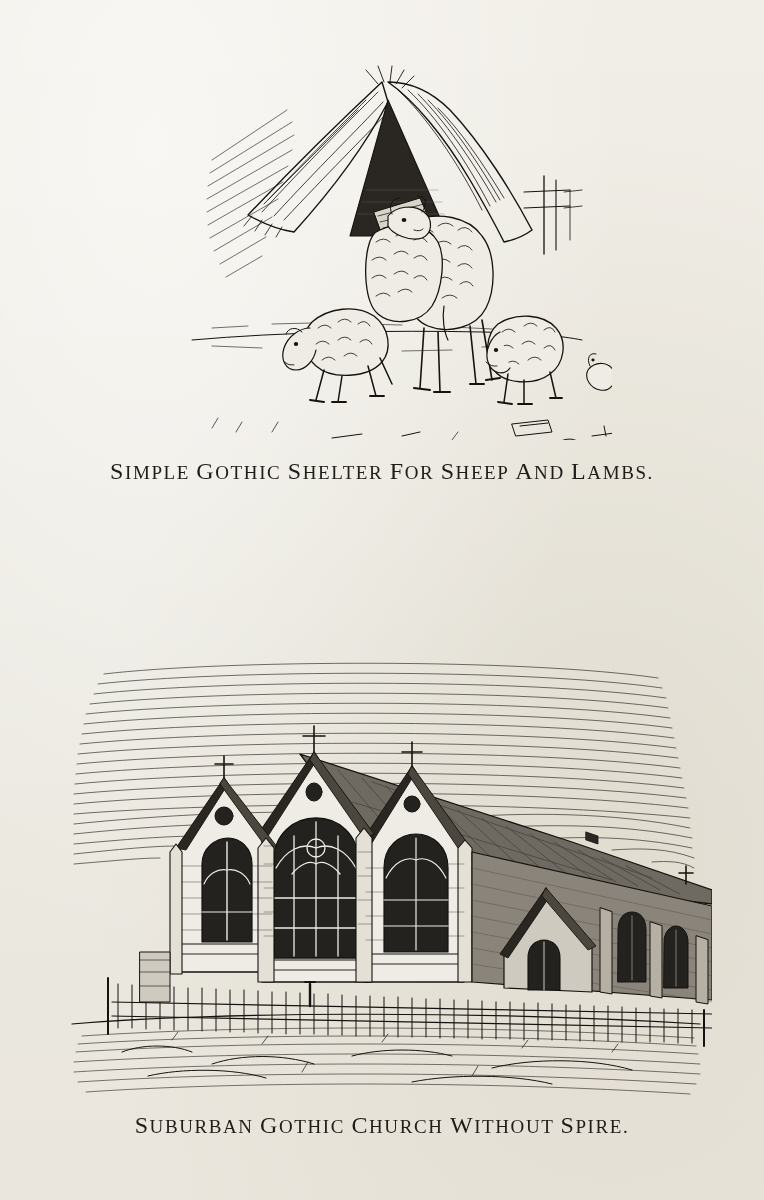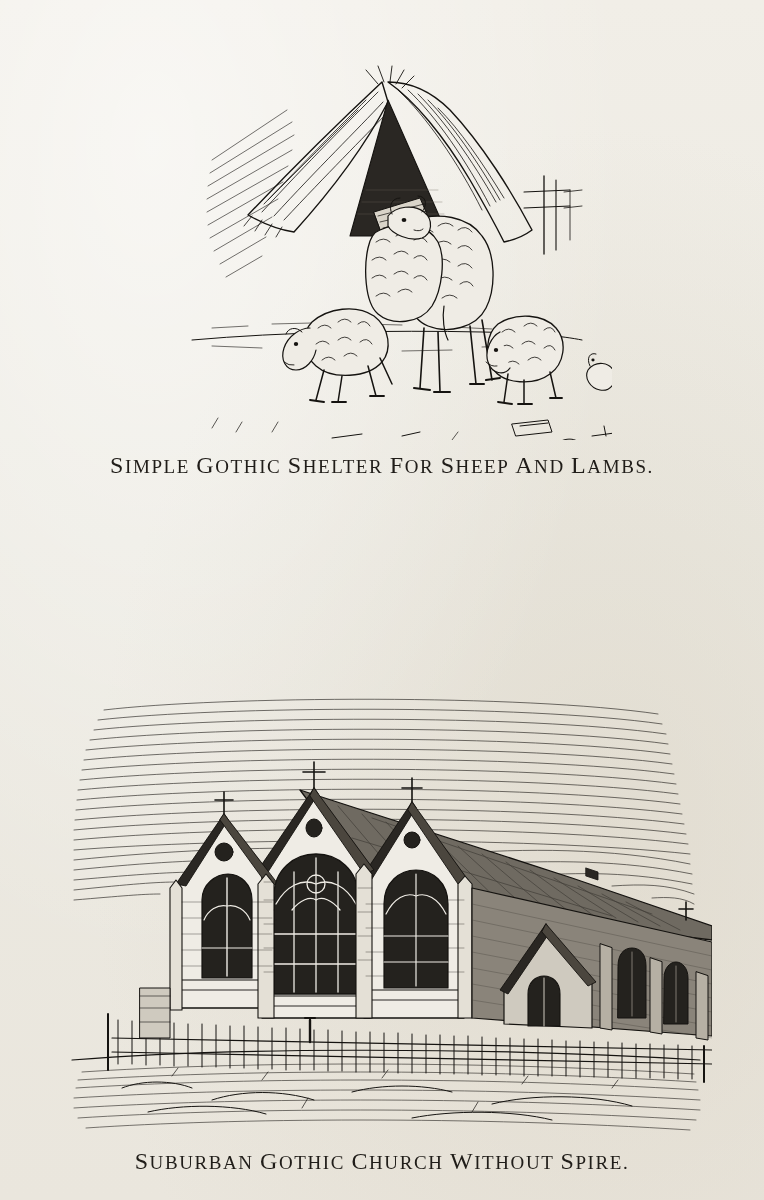--- a/index.html
+++ b/index.html
@@ -41,23 +41,23 @@
     color: #201d19;
     text-transform: uppercase;
     white-space: nowrap;
   }
   .caption .first {
     font-size: 24px;
   }
   
   #plate-sheep { top: 40px; }
   #plate-sheep .figure-wrap { width: 460px; height: 400px; }
-  #caption-sheep { margin-top: 12px; }
+  #caption-sheep { margin-top: 18px; }
   
-  #plate-church { top: 688px; }
+  #plate-church { top: 652px; }
   #plate-church .figure-wrap { width: 660px; height: 450px; }
   #caption-church { margin-top: 10px; }
 
   svg { display: block; }
   .ink { stroke: #151310; fill: none; stroke-linecap: round; stroke-linejoin: round; }
   .ink-fill { fill: #151310; stroke: none; }
 </style>
 </head>
 <body>
 

